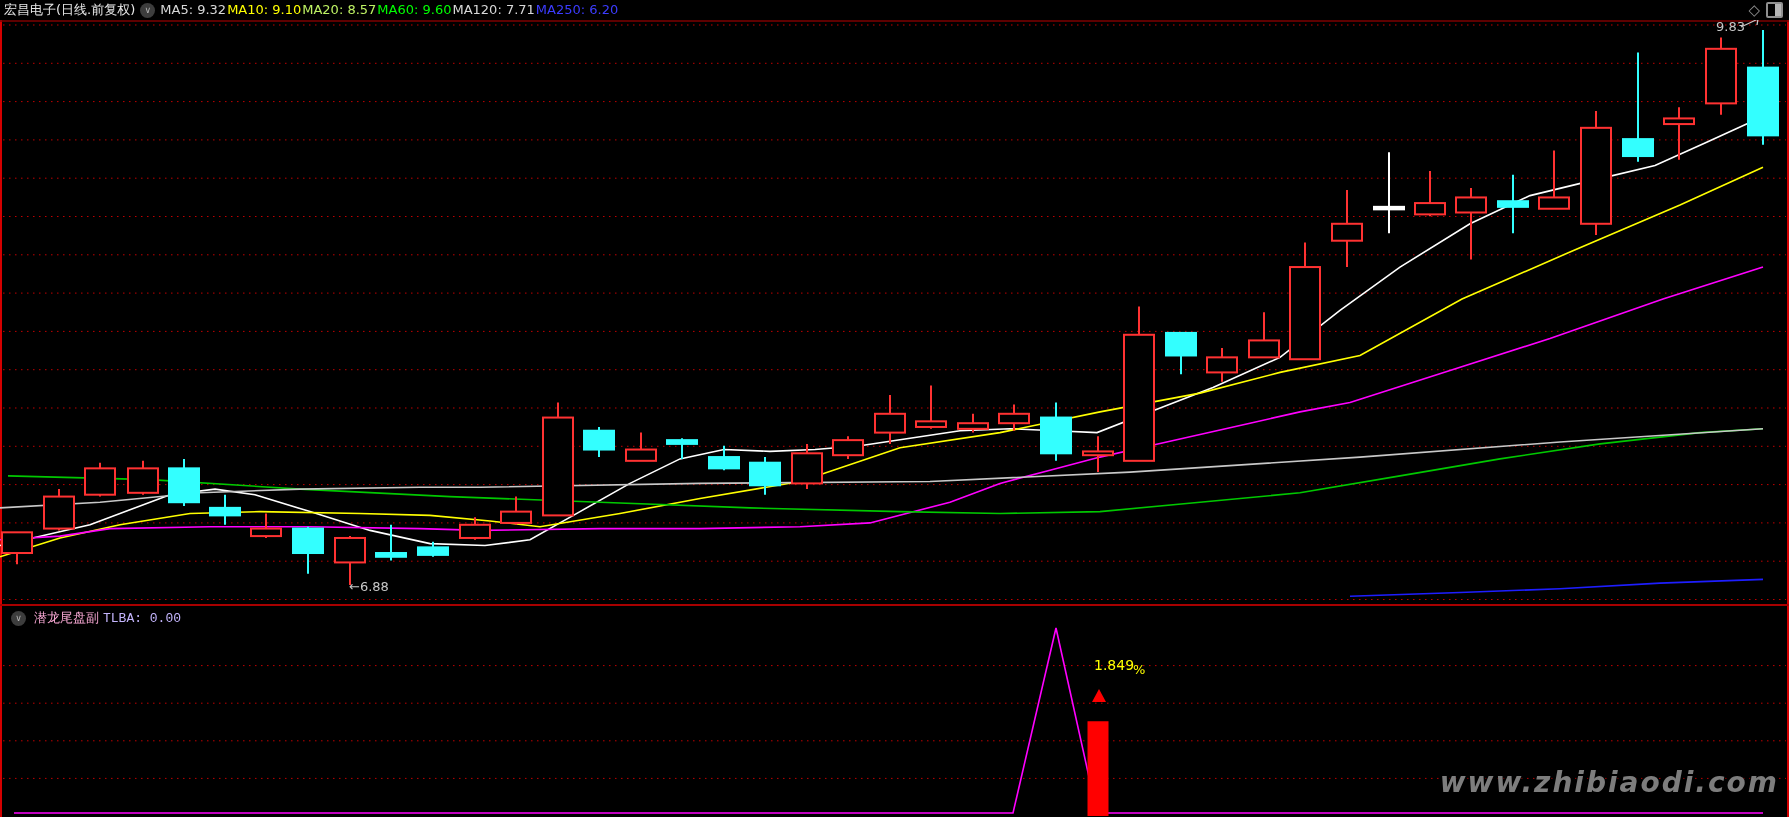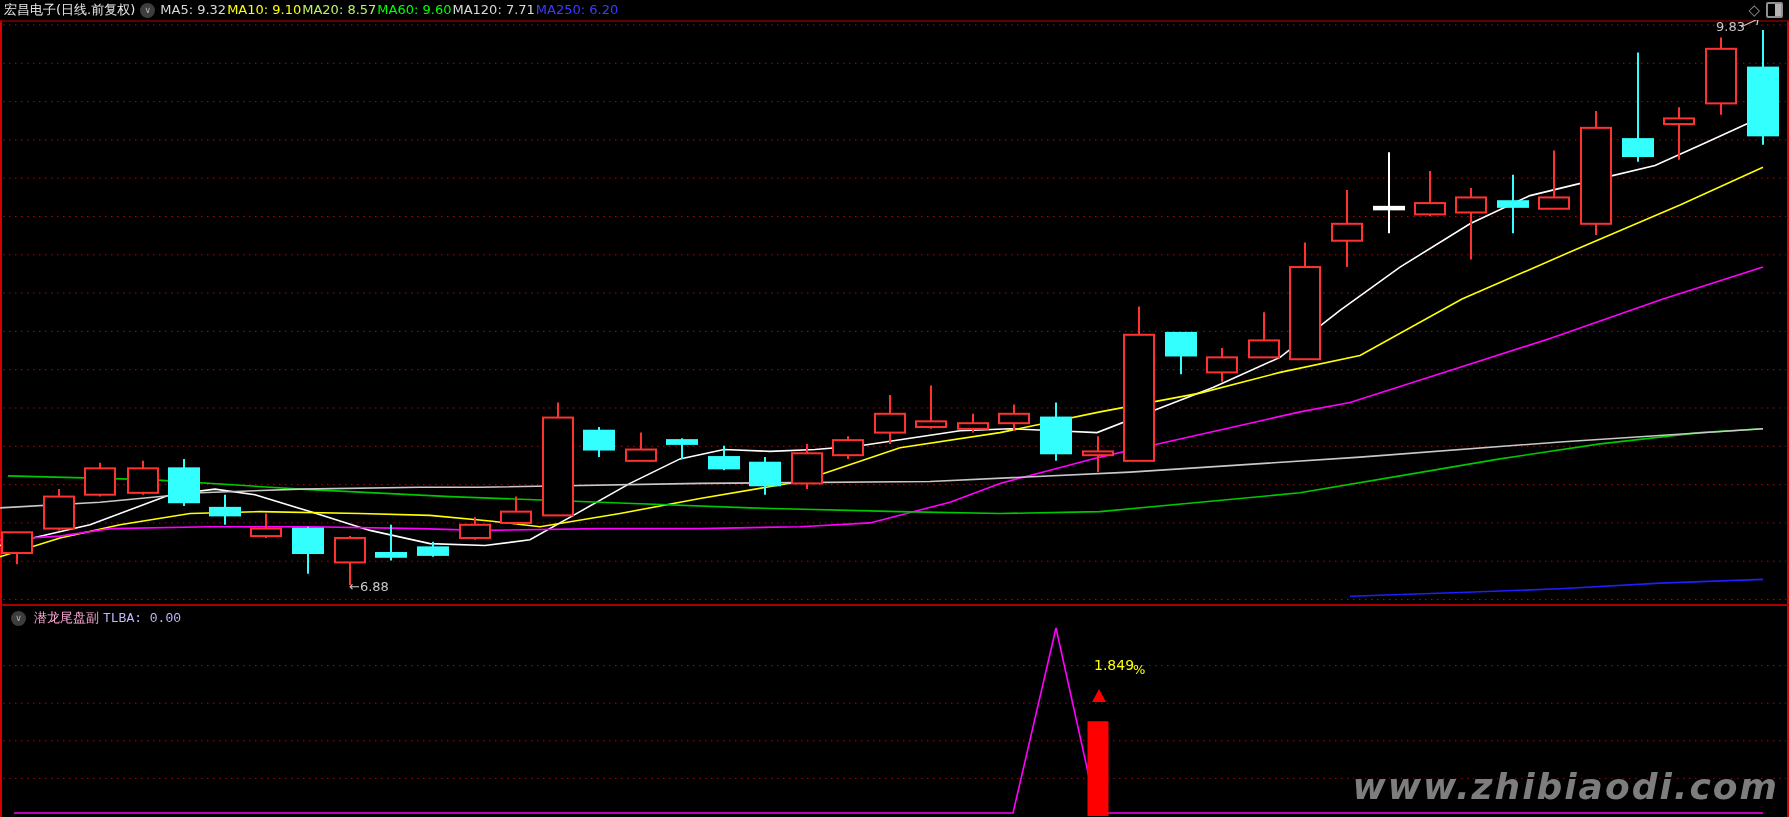--- a/index.html
+++ b/index.html
@@ -17,21 +17,21 @@
   #win-icons{position:absolute;right:6px;top:1px;display:flex;align-items:center;gap:6px;z-index:6;}
   #diamond-icon{color:#8f8f8f;font-size:15px;line-height:18px;cursor:pointer;}
   #panel-icon{width:13px;height:12px;border:2px solid #8f8f8f;border-radius:2px;position:relative;cursor:pointer;}
   #panel-icon .half{position:absolute;right:0;top:0;width:6px;height:12px;background:#b5b5b5;}
   
   #sub-header{position:absolute;left:6px;top:608px;height:20px;display:flex;align-items:center;
               font-size:13px;white-space:nowrap;z-index:5;}
   #sub-header .name{color:#f9a8d4;margin-left:4px;}
   #sub-header .tlba{color:#c4b5fd;margin-left:4px;font-family:Liberation Mono, monospace;}
   
-  #watermark{position:absolute;right:10px;top:766px;z-index:4;color:#7d7d7d;font-size:36px;
+  #watermark{position:absolute;right:10px;top:766px;z-index:4;color:#7d7d7d;font-size:28px;
              font-style:italic;font-weight:bold;letter-spacing:2px;
              text-shadow:2px 2px 3px #000,-1px -1px 2px #000;}
 </style>
 </head>
 <body>
 
 <div id="stage">
 
   <svg id="chart-svg" width="1789" height="817" viewBox="0 0 1789 817">
       <g>

